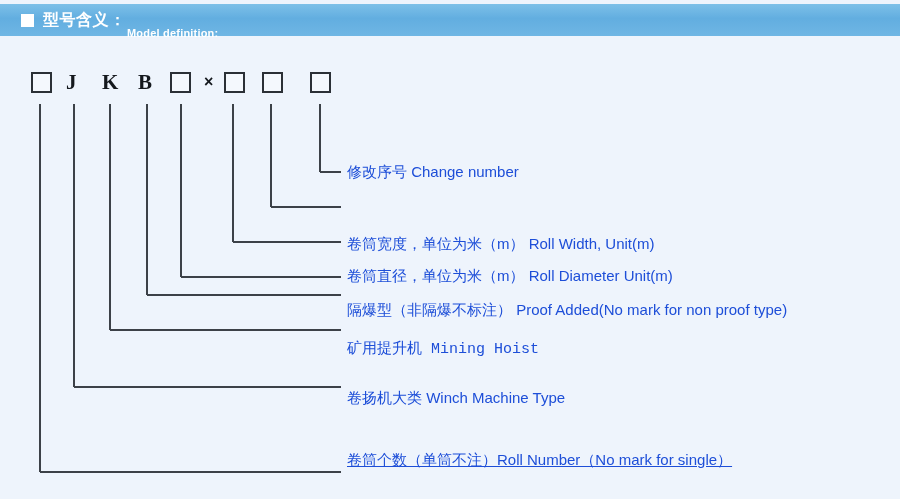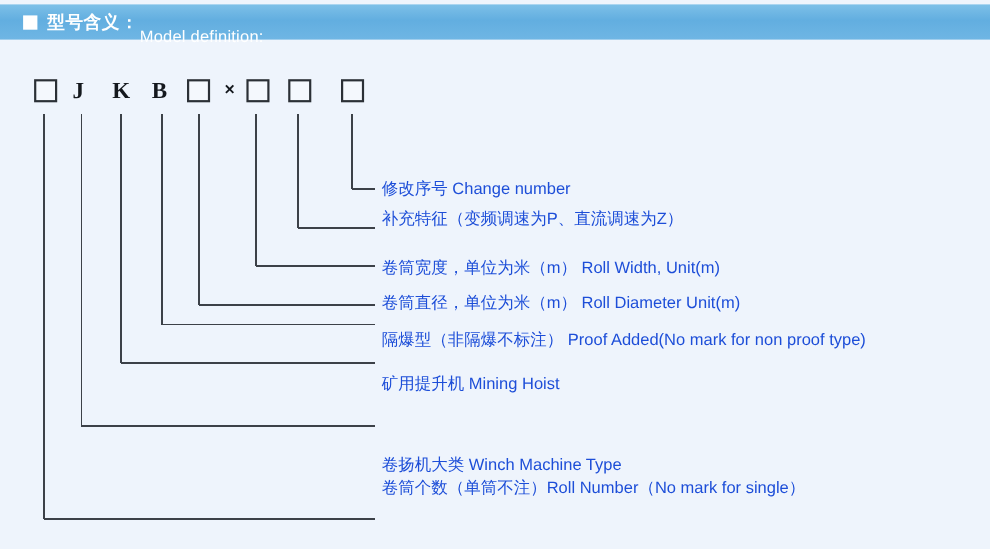--- a/index.html
+++ b/index.html
@@ -41,22 +41,22 @@
     letter-spacing: 0.5px;
   }
   #header-title-sep {
     color: #ffffff;
     font-size: 15px;
     font-weight: bold;
     margin: 0 2px 0 1px;
   }
   #header-title-en {
     color: #ffffff;
-    font-size: 15px;
-    font-weight: normal;
+    font-size: 11px;
+    font-weight: bold;
     letter-spacing: 0.2px;
     margin-top: 26px;
   }
 
   
   #code-row {
     position: absolute;
     left: 0;
     top: 70px;
     height: 26px;
@@ -194,33 +194,32 @@
       <line x1="40" y1="104" x2="40" y2="472"></line>
       <line x1="40" y1="472" x2="341" y2="472"></line>
     </g>
   </svg>
 
 <div id="label-column">
     <div class="label-block" style="top: 162px;">
       <div class="label-line">修改序号  Change number</div>
     </div>
     <div class="label-block" style="top: 190px;">
-      <div class="label-line">补充特征（变频调速为P、直流调速为Z）</div>
     </div>
     <div class="label-block" style="top: 234px; text-align: center;">
       <div class="label-line">卷筒宽度，单位为米（m） Roll Width, Unit(m)</div>
     </div>
     <div class="label-block" style="top: 266px;">
       <div class="label-line">卷筒直径，单位为米（m） Roll Diameter Unit(m)</div>
     </div>
     <div class="label-block" style="top: 300px;">
       <div class="label-line">隔爆型（非隔爆不标注）   Proof Added(No mark for non proof type)</div>
     </div>
-    <div class="label-block" style="top: 340px;">
+    <div class="label-block" style="top: 340px; font-family: Liberation Mono, monospace;">
       <div class="label-line">矿用提升机  Mining Hoist</div>
     </div>
-    <div class="label-block" style="top: 413px;">
+    <div class="label-block" style="top: 388px;">
       <div class="label-line">卷扬机大类  Winch Machine Type</div>
     </div>
-    <div class="label-block" style="top: 434px;">
+    <div class="label-block" style="top: 450px; text-decoration: underline;">
       <div class="label-line">卷筒个数（单筒不注）Roll Number（No mark for single）</div>
     </div>
   </div>
 
 </body></html>

